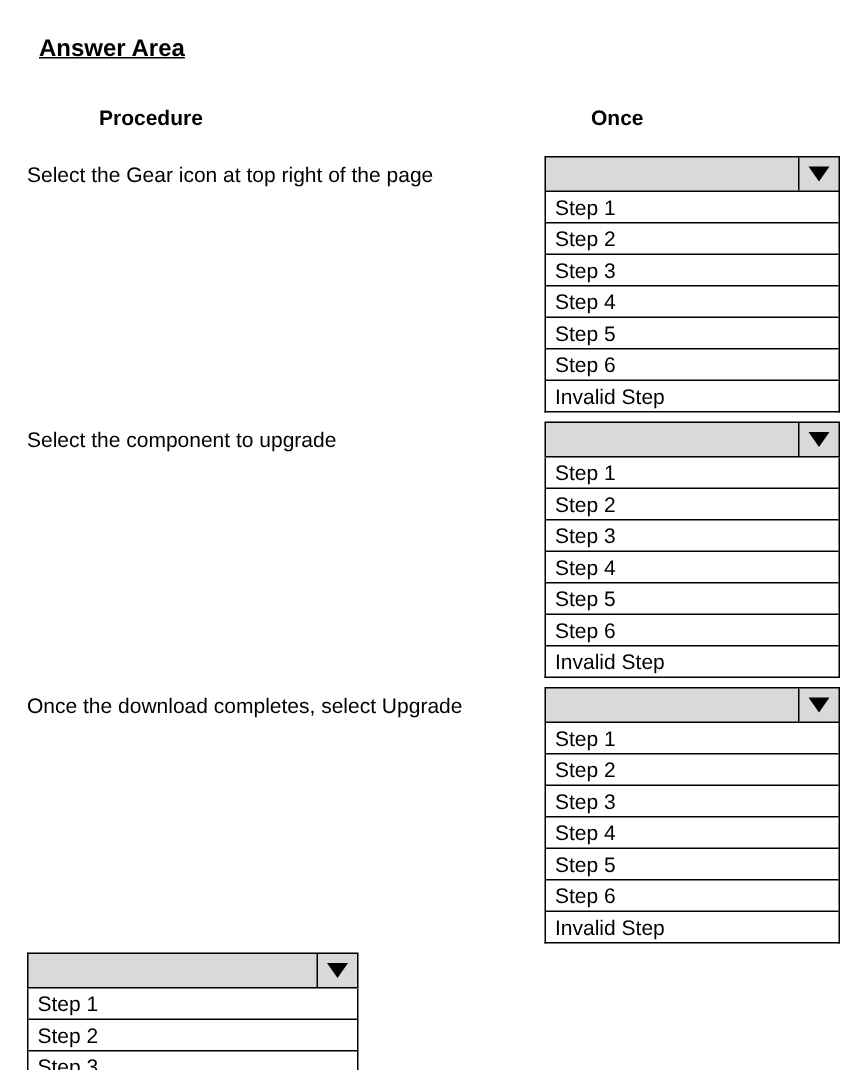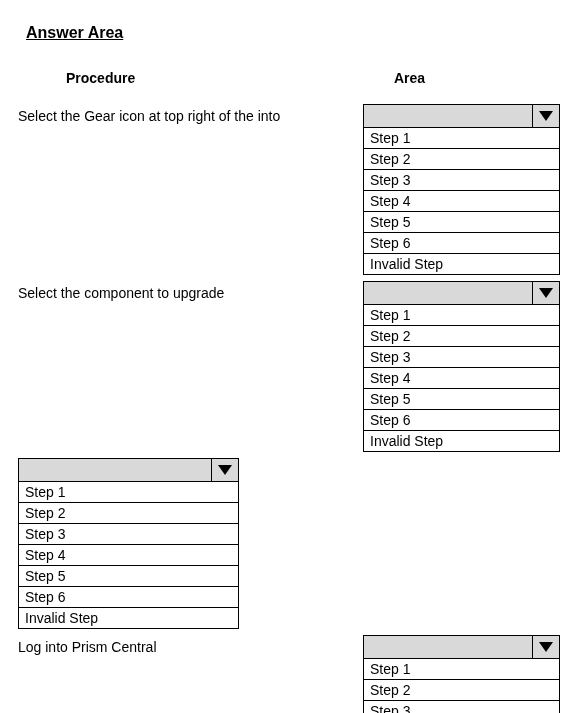--- a/index.html
+++ b/index.html
@@ -74,26 +74,26 @@
   }
   .opt:last-child { border-bottom: none; }
 </style>
 </head>
 <body>
 
 <div class="title">Answer Area</div>
 
 <div class="headers">
   <div class="head-procedure">Procedure</div>
-  <div class="head-step">Area</div>
+  <div class="head-step">Once</div>
 </div>
 
 <div id="rows-container">
     <div class="row">
-      <div class="proc">Select the Gear icon at top right of the into</div>
+      <div class="proc">Select the Gear icon at top right of the page</div>
       <div class="right">
         <div class="dd-top">
           <div class="arrow"></div>
         </div>
         <div class="options">
           <div class="opt">Step 1</div>
           <div class="opt">Step 2</div>
           <div class="opt">Step 3</div>
           <div class="opt">Step 4</div>
           <div class="opt">Step 5</div>
@@ -113,37 +113,37 @@
           <div class="opt">Step 2</div>
           <div class="opt">Step 3</div>
           <div class="opt">Step 4</div>
           <div class="opt">Step 5</div>
           <div class="opt">Step 6</div>
           <div class="opt">Invalid Step</div>
         </div>
       </div>
     </div>
     <div class="row">
+      <div class="proc">Once the download completes, select Upgrade</div>
       <div class="right">
         <div class="dd-top">
           <div class="arrow"></div>
         </div>
         <div class="options">
           <div class="opt">Step 1</div>
           <div class="opt">Step 2</div>
           <div class="opt">Step 3</div>
           <div class="opt">Step 4</div>
           <div class="opt">Step 5</div>
           <div class="opt">Step 6</div>
           <div class="opt">Invalid Step</div>
         </div>
       </div>
     </div>
     <div class="row">
-      <div class="proc">Log into Prism Central</div>
       <div class="right">
         <div class="dd-top">
           <div class="arrow"></div>
         </div>
         <div class="options">
           <div class="opt">Step 1</div>
           <div class="opt">Step 2</div>
           <div class="opt">Step 3</div>
         </div>
       </div>

